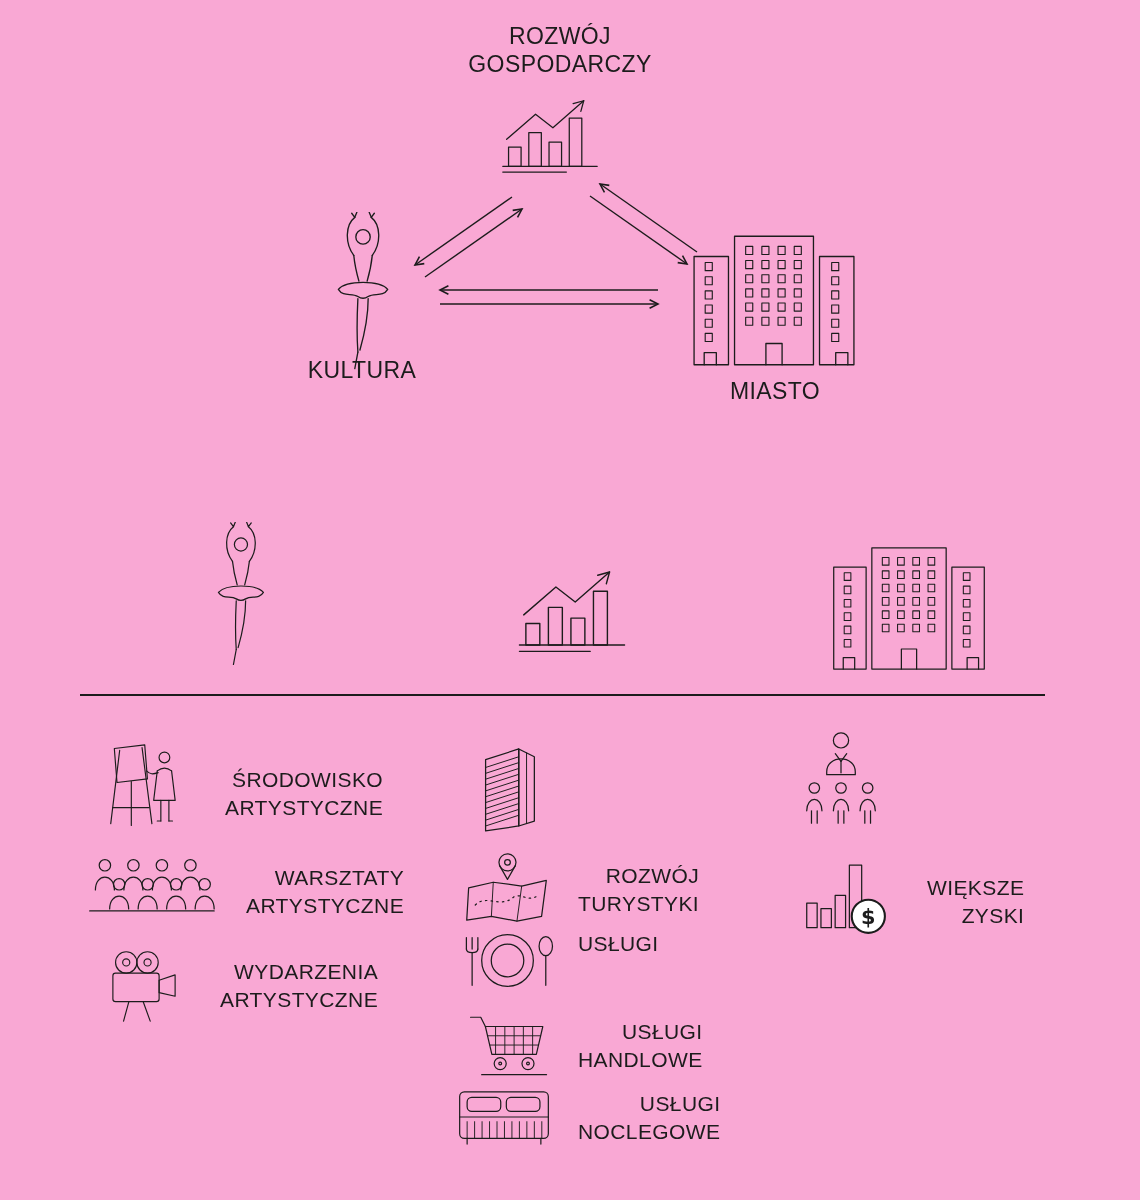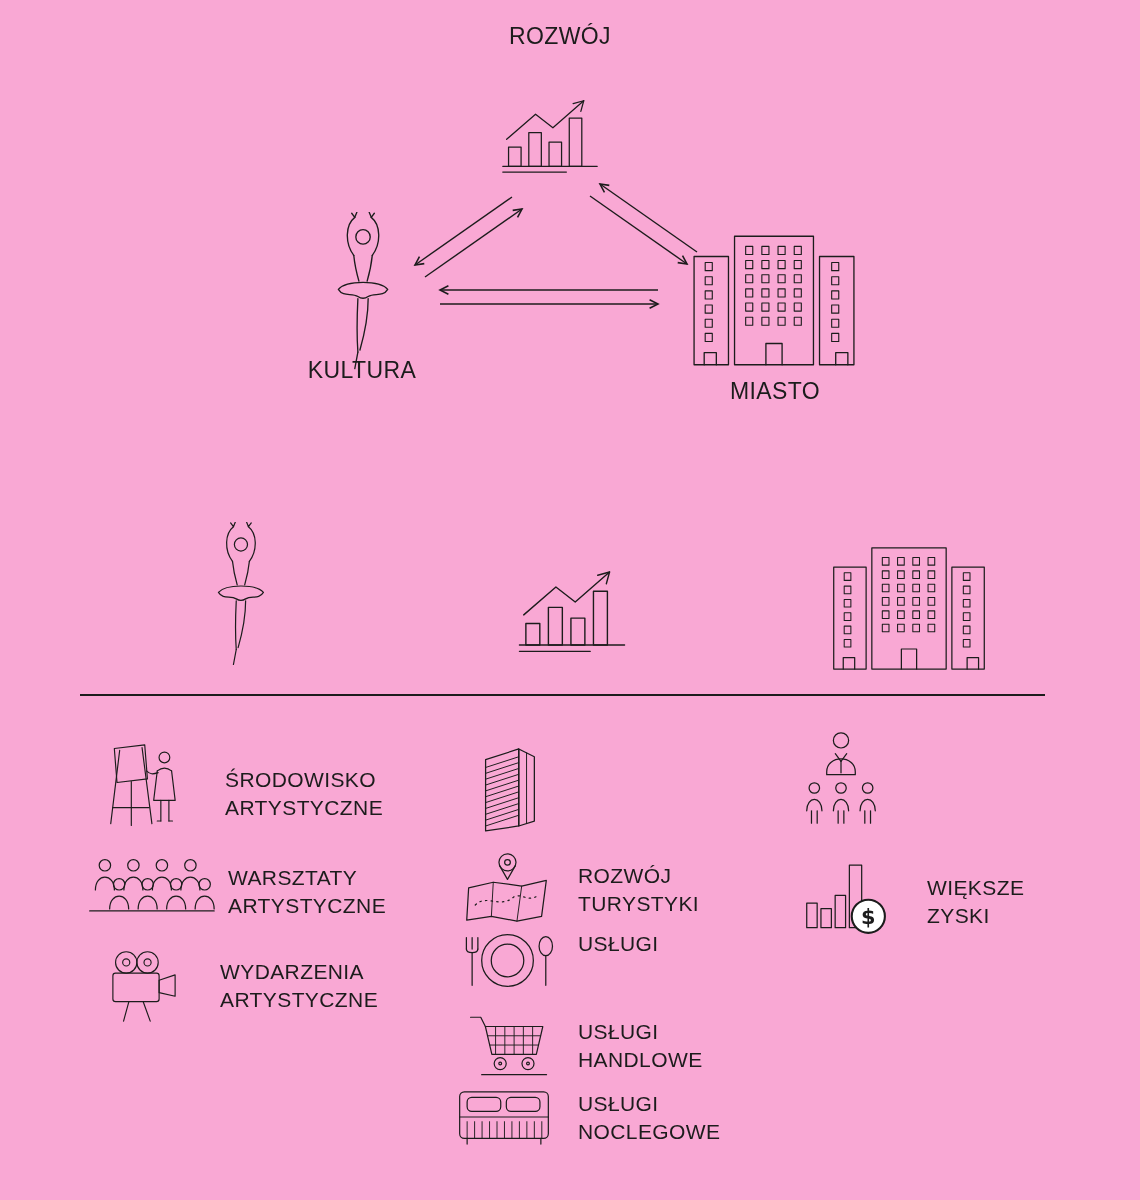--- a/index.html
+++ b/index.html
@@ -6,32 +6,33 @@
   html,body { background:#ffffff; }
   .canvas {
     position:relative; width:1140px; height:1200px;
     background:#f9a8d4; overflow:hidden;
     font-family:"Liberation Sans", sans-serif; color:#1c1c1c;
   }
   .abs { position:absolute; }
   .txt { position:absolute; text-transform:uppercase; letter-spacing:0.4px; color:#1c1c1c; }
   .node-label { font-size:23px; line-height:28px; text-align:center; width:300px; font-weight:400; }
   .small-node { width:170px; }
-  .item-label { font-size:21px; line-height:28px; font-weight:400; }
+  .item-label { font-size:21px; line-height:28px; font-weight:400;text-align:right; }
   .lineart { stroke:#1c1c1c; fill:none; stroke-width:1.3; stroke-linecap:round; stroke-linejoin:round; }
   .arrows { stroke:#1c1c1c; fill:none; stroke-width:1.4; }
   .divider { position:absolute; border-top:2px solid #1c1c1c; }
 </style>
 </head>
 <body>
 
 <div class="canvas">
 
   <div class="txt node-label" style="left:410px;top:22px">
     <div>ROZWÓJ</div>
+    <div>GOSPODARCZY</div>
   </div>
 
   <svg class="lineart abs" style="left:497px;top:88px" width="106" height="92" viewBox="0 0 110 95">
     <rect x="12" y="61" width="13" height="20"></rect>
     <rect x="33" y="46" width="13" height="35"></rect>
     <rect x="54" y="56" width="13" height="25"></rect>
     <rect x="75" y="31" width="13" height="50"></rect>
     <line x1="6" y1="81" x2="104" y2="81"></line>
     <line x1="6" y1="87" x2="72" y2="87"></line>
     <polyline points="10,53 40,27 58,41 90,13"></polyline>
@@ -162,21 +163,21 @@
     <circle cx="37" cy="34" r="6"></circle>
       <path d="M27,60 C27,42 47,42 47,60"></path>
     <circle cx="67" cy="34" r="6"></circle>
       <path d="M57,60 C57,42 77,42 77,60"></path>
     <circle cx="97" cy="34" r="6"></circle>
       <path d="M87,60 C87,42 107,42 107,60"></path>
     <circle cx="127" cy="34" r="6"></circle>
       <path d="M117,60 C117,42 137,42 137,60"></path>
     <line x1="6" y1="62" x2="137" y2="62"></line>
   </svg>
-  <div class="txt item-label" style="left:228px;top:864px">
+  <div class="txt item-label" style="left:246px;top:864px">
     <div>WARSZTATY</div>
     <div>ARTYSTYCZNE</div>
   </div>
 
   <svg class="lineart abs" style="left:104px;top:948px" width="80" height="76" viewBox="0 0 90 85">
     <circle cx="25" cy="16" r="12"></circle>
       <circle cx="25" cy="16" r="4"></circle>
     <circle cx="49" cy="16" r="12"></circle>
       <circle cx="49" cy="16" r="4"></circle>
     <rect x="10" y="28" width="52" height="32" rx="3"></rect>

